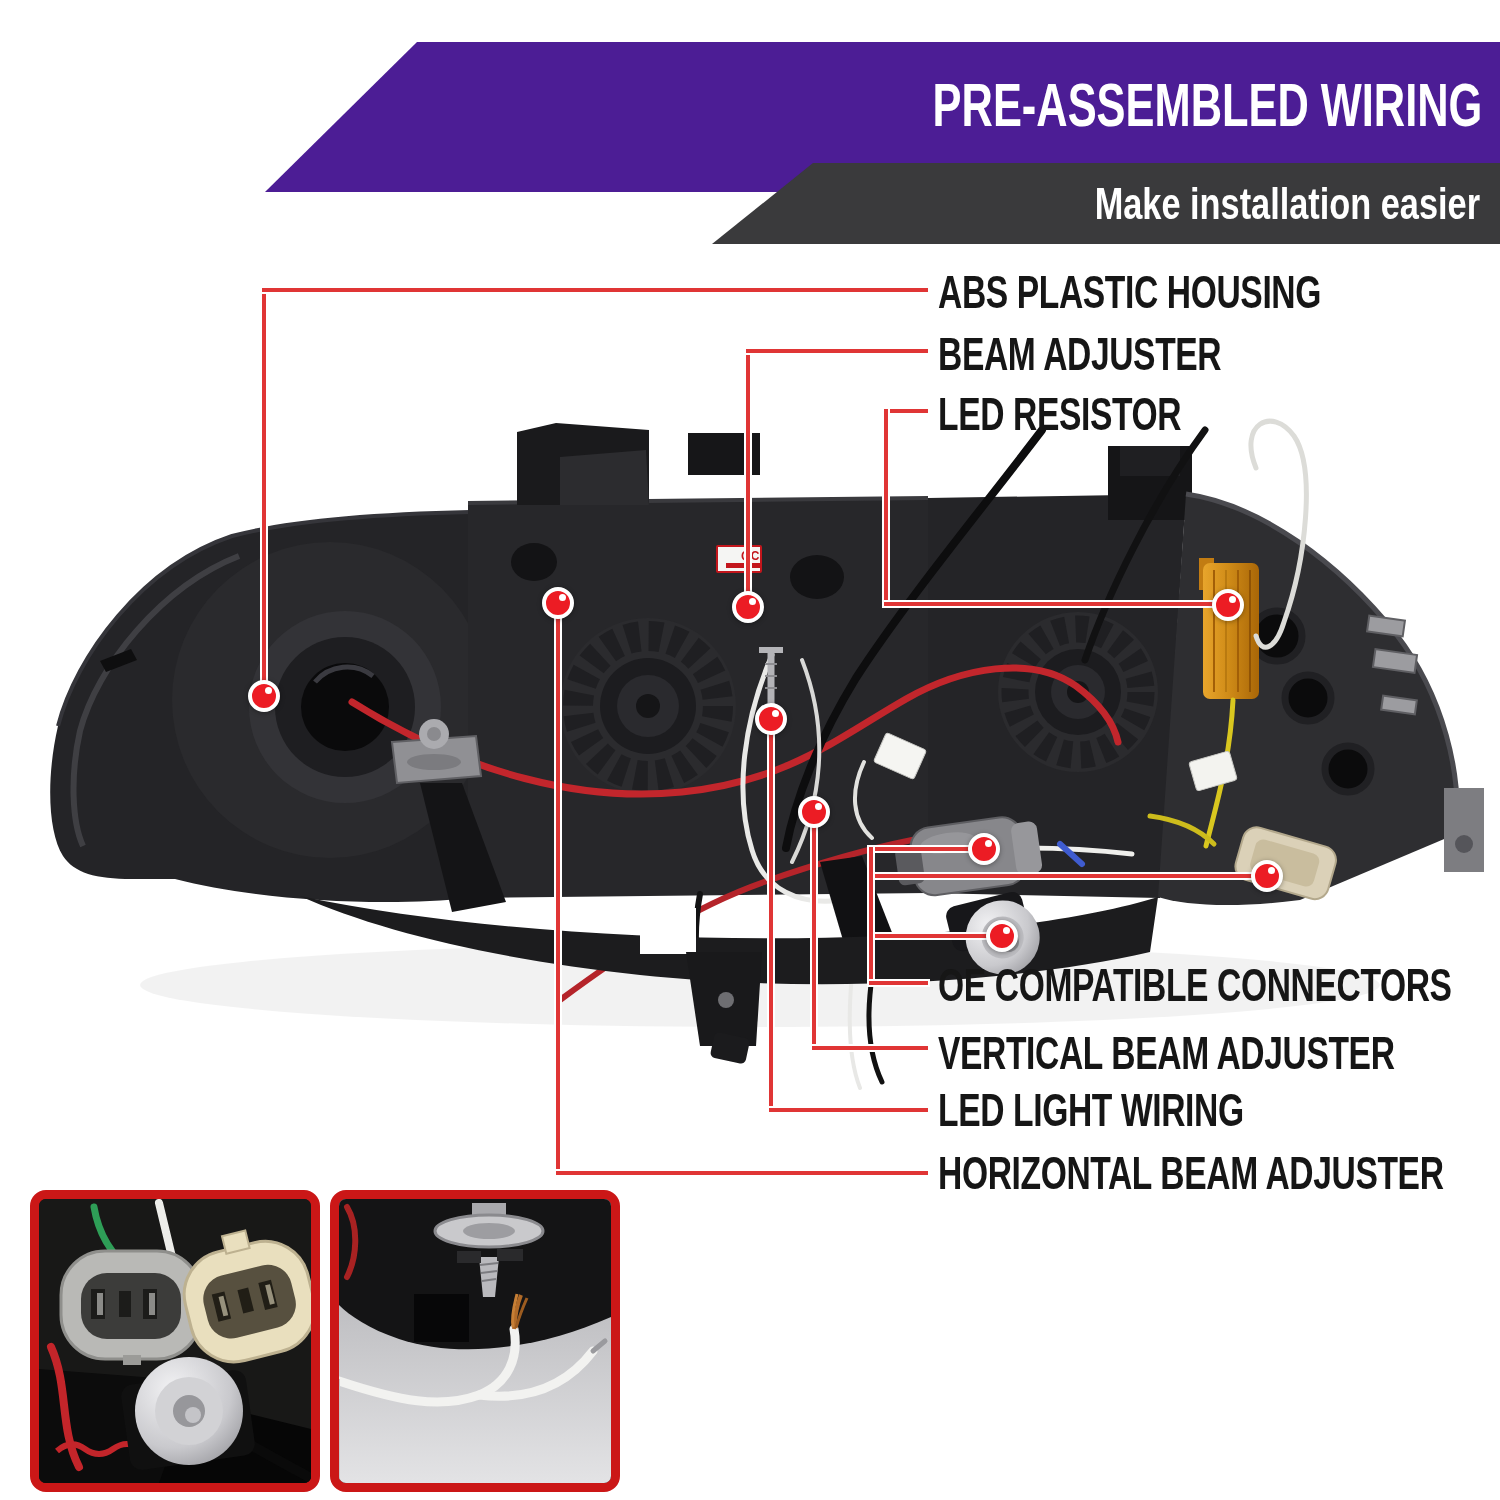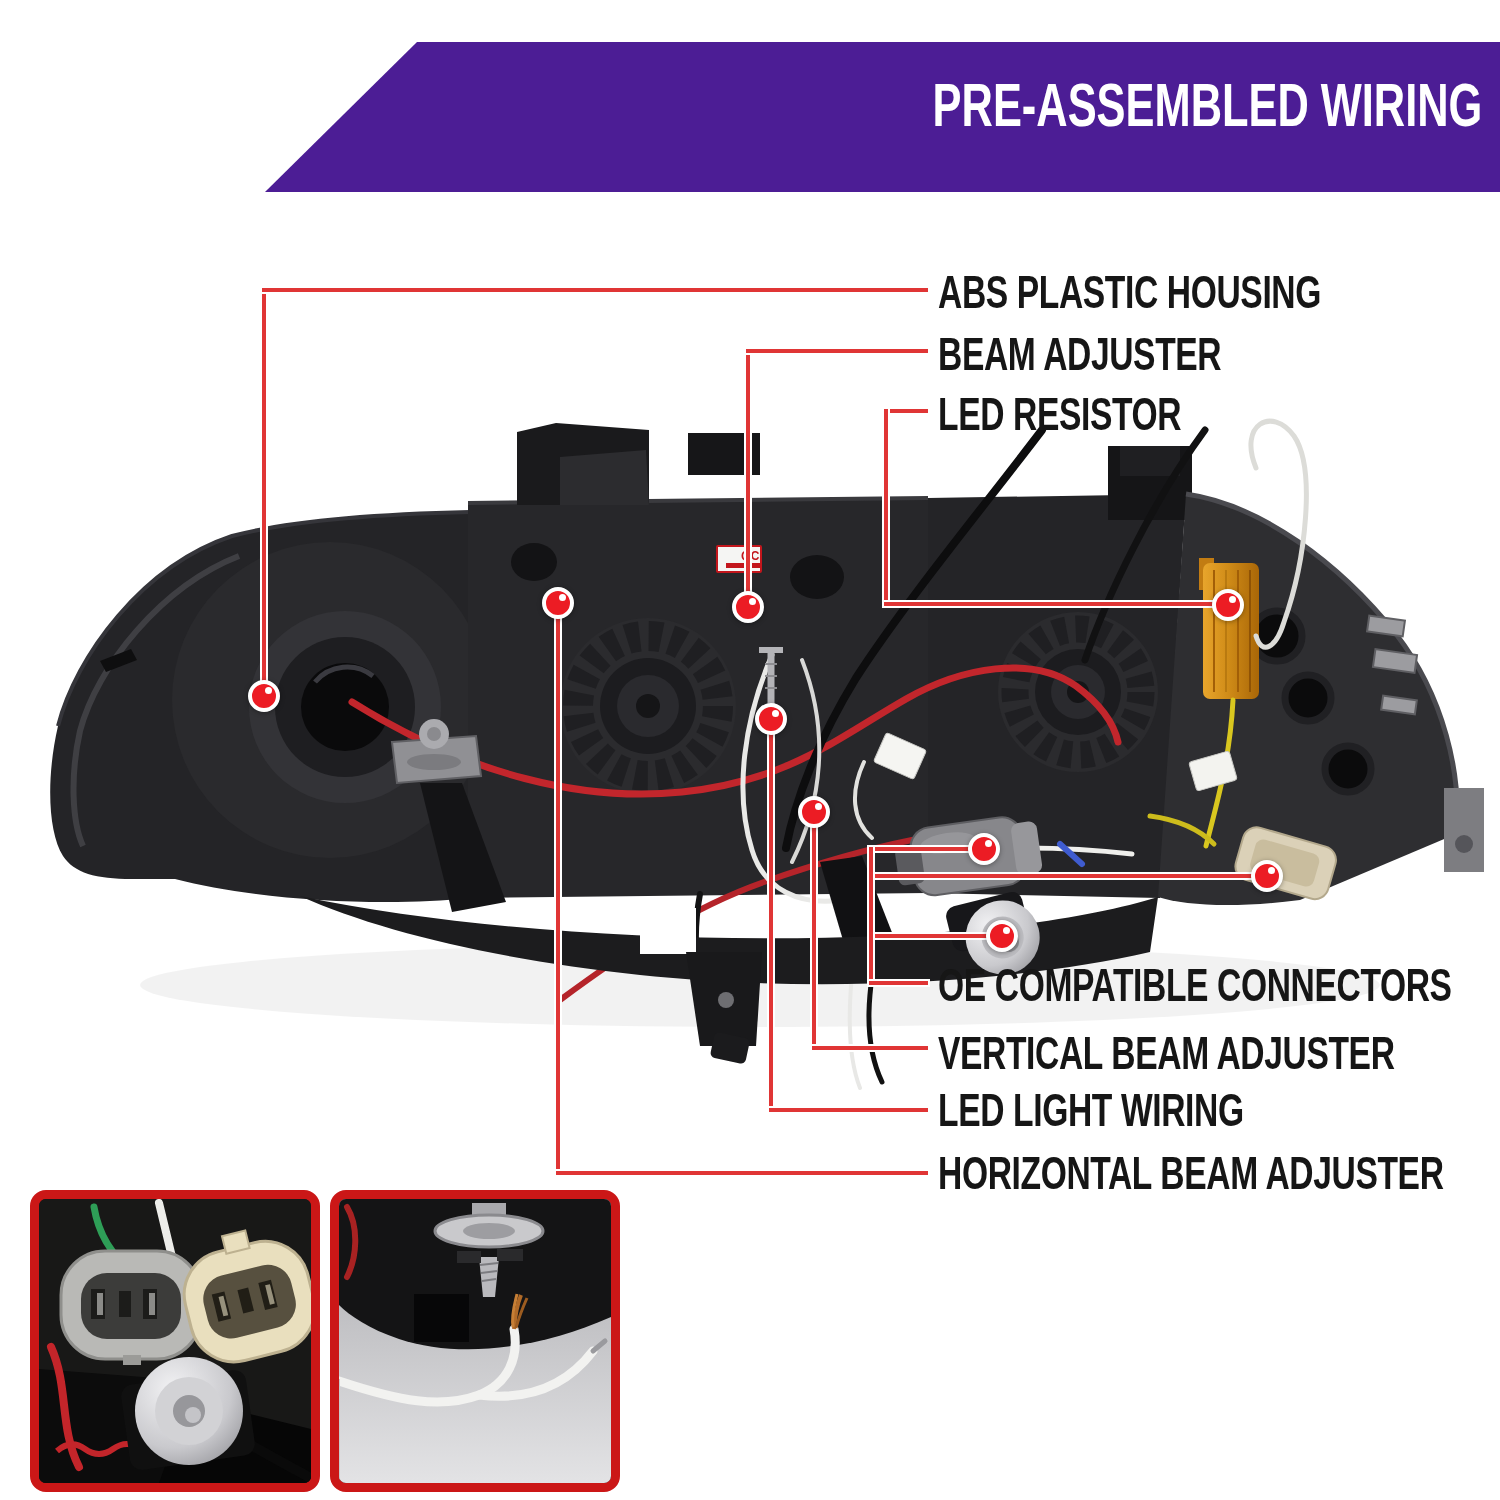--- a/index.html
+++ b/index.html
@@ -204,20 +204,25 @@
   <div class="qc">
     <span class="qc-t">QC</span>
     <div class="qc-bar"></div>
   </div>
 
   <div class="banner-red">
     <div class="banner-title">
       <span>PRE-ASSEMBLED WIRING</span>
     </div>
   </div>
+  <div class="banner-dark">
+    <div class="banner-sub">
+      <span>Make installation easier</span>
+    </div>
+  </div>
 
   <div class="cl v" style="left:262px;top:288px;height:412px;"></div>
   <div class="cl h" style="left:262px;top:288px;width:666px;"></div>
 
   <div class="cl v" style="left:746px;top:349px;height:260px;"></div>
   <div class="cl h" style="left:746px;top:349px;width:182px;"></div>
 
   <div class="cl h" style="left:884px;top:409px;width:44px;"></div>
   <div class="cl v" style="left:884px;top:409px;height:197px;"></div>
   <div class="cl h" style="left:884px;top:602px;width:342px;"></div>

